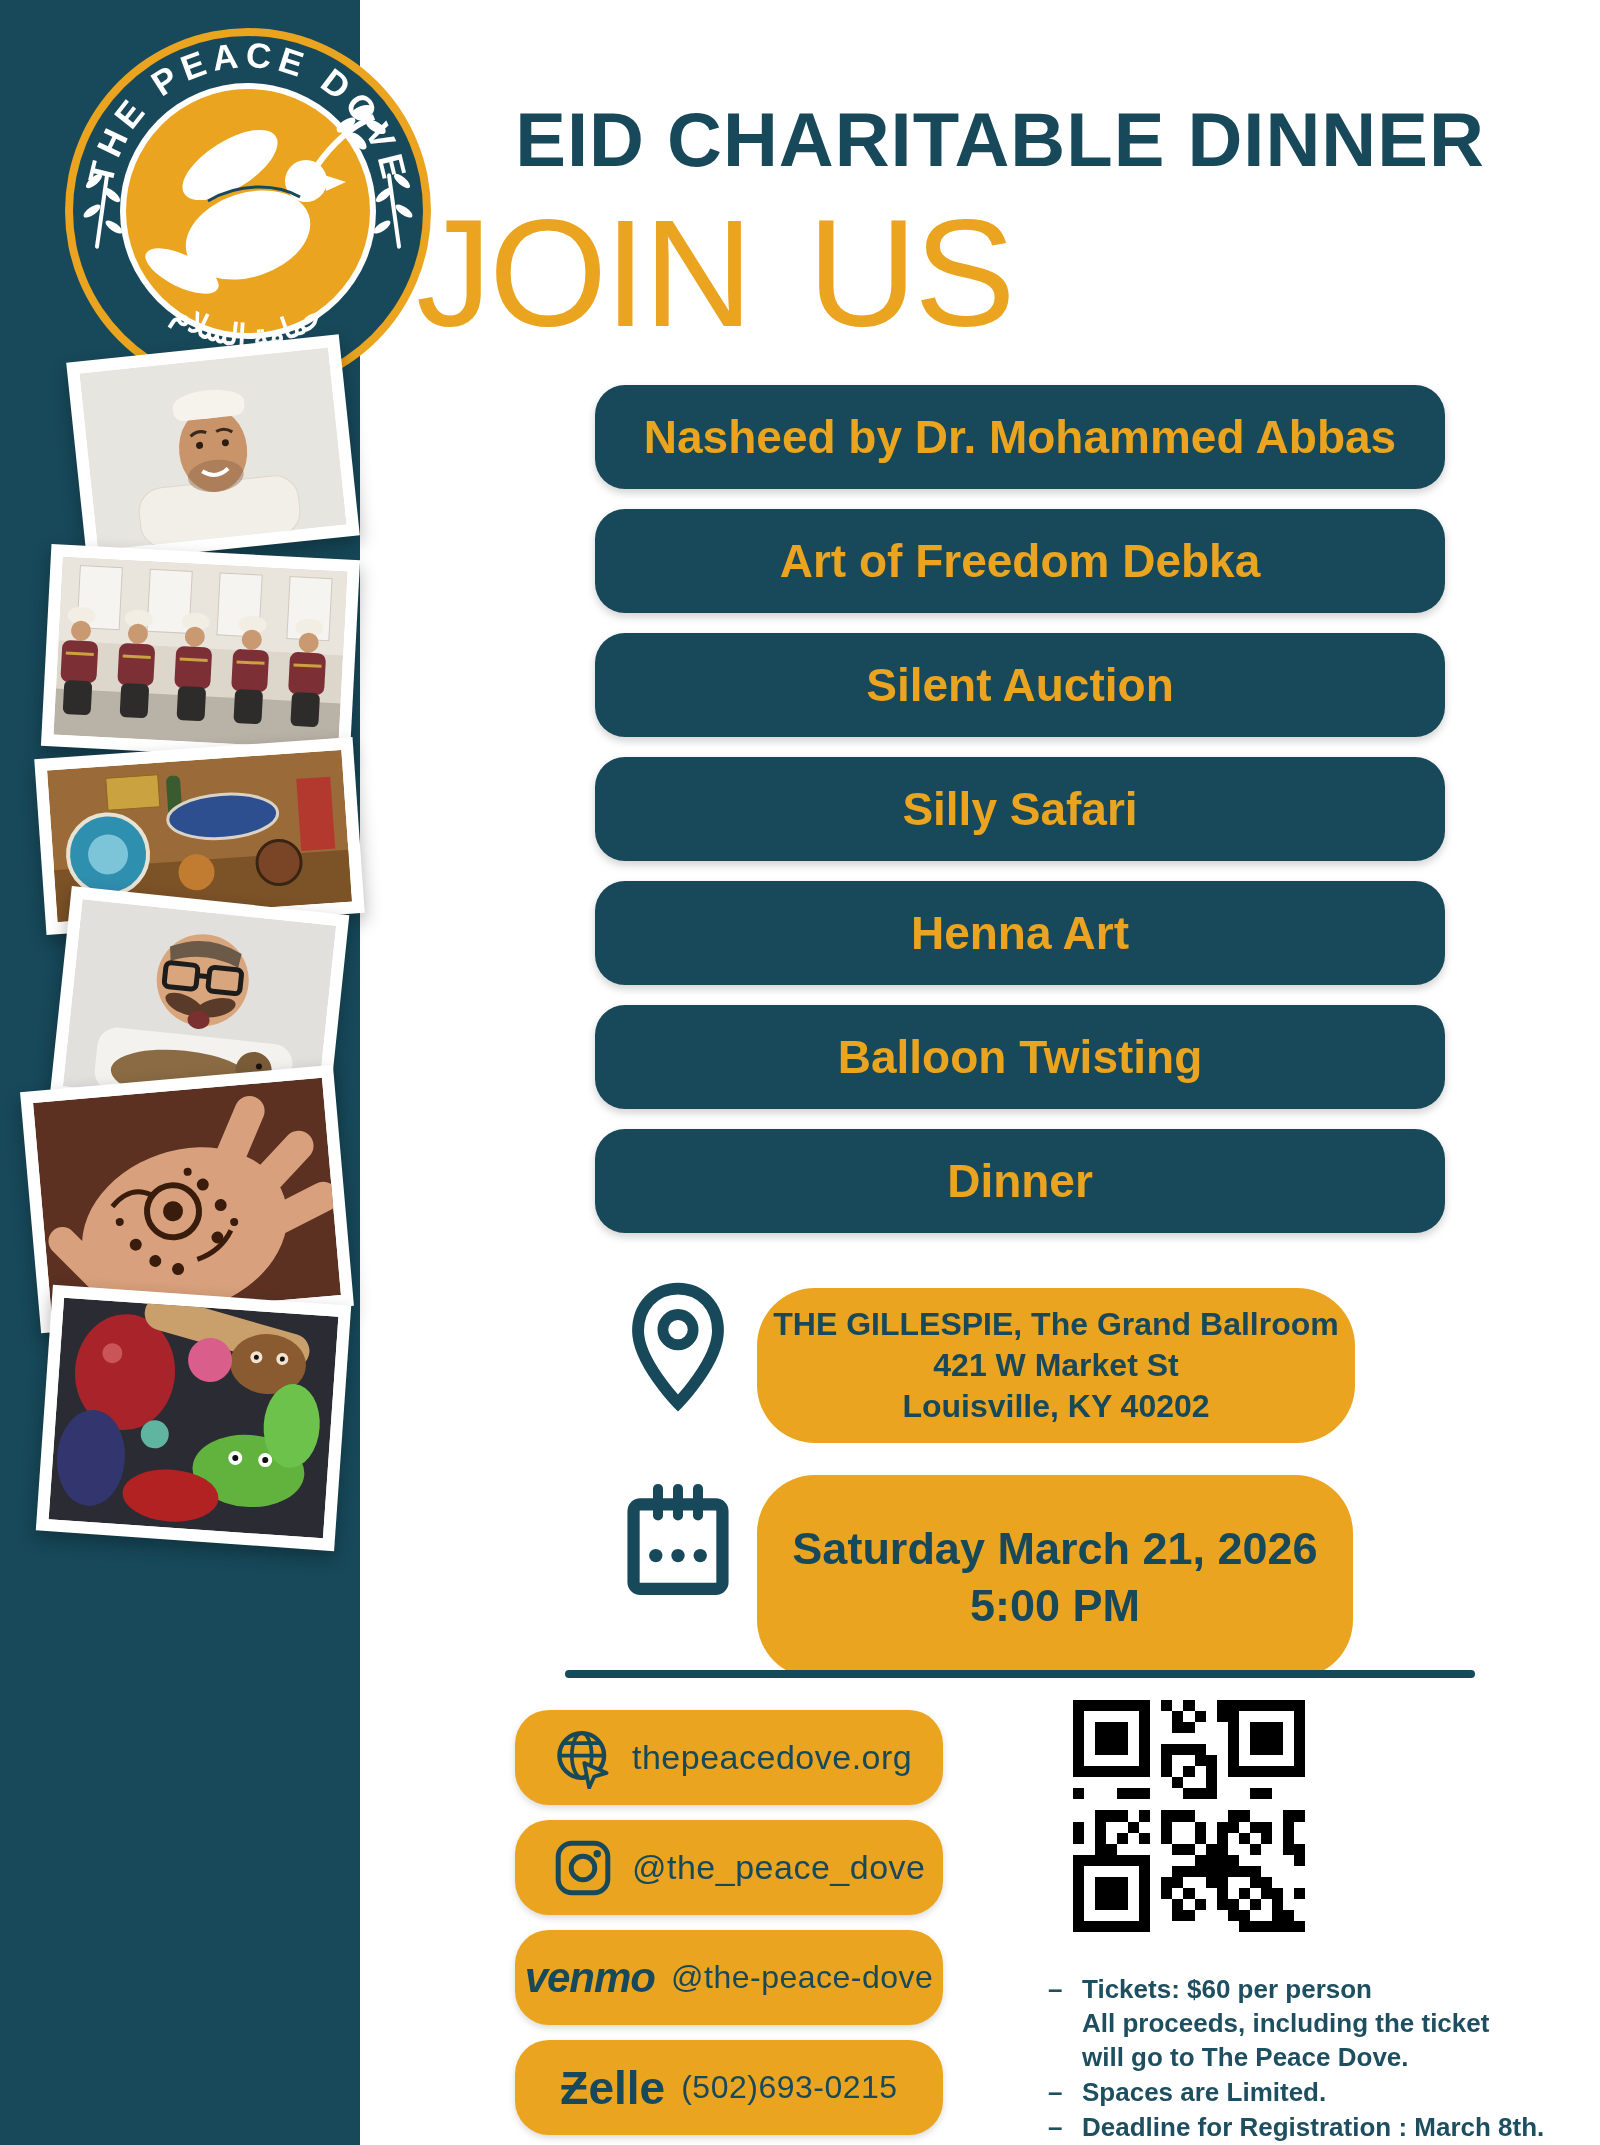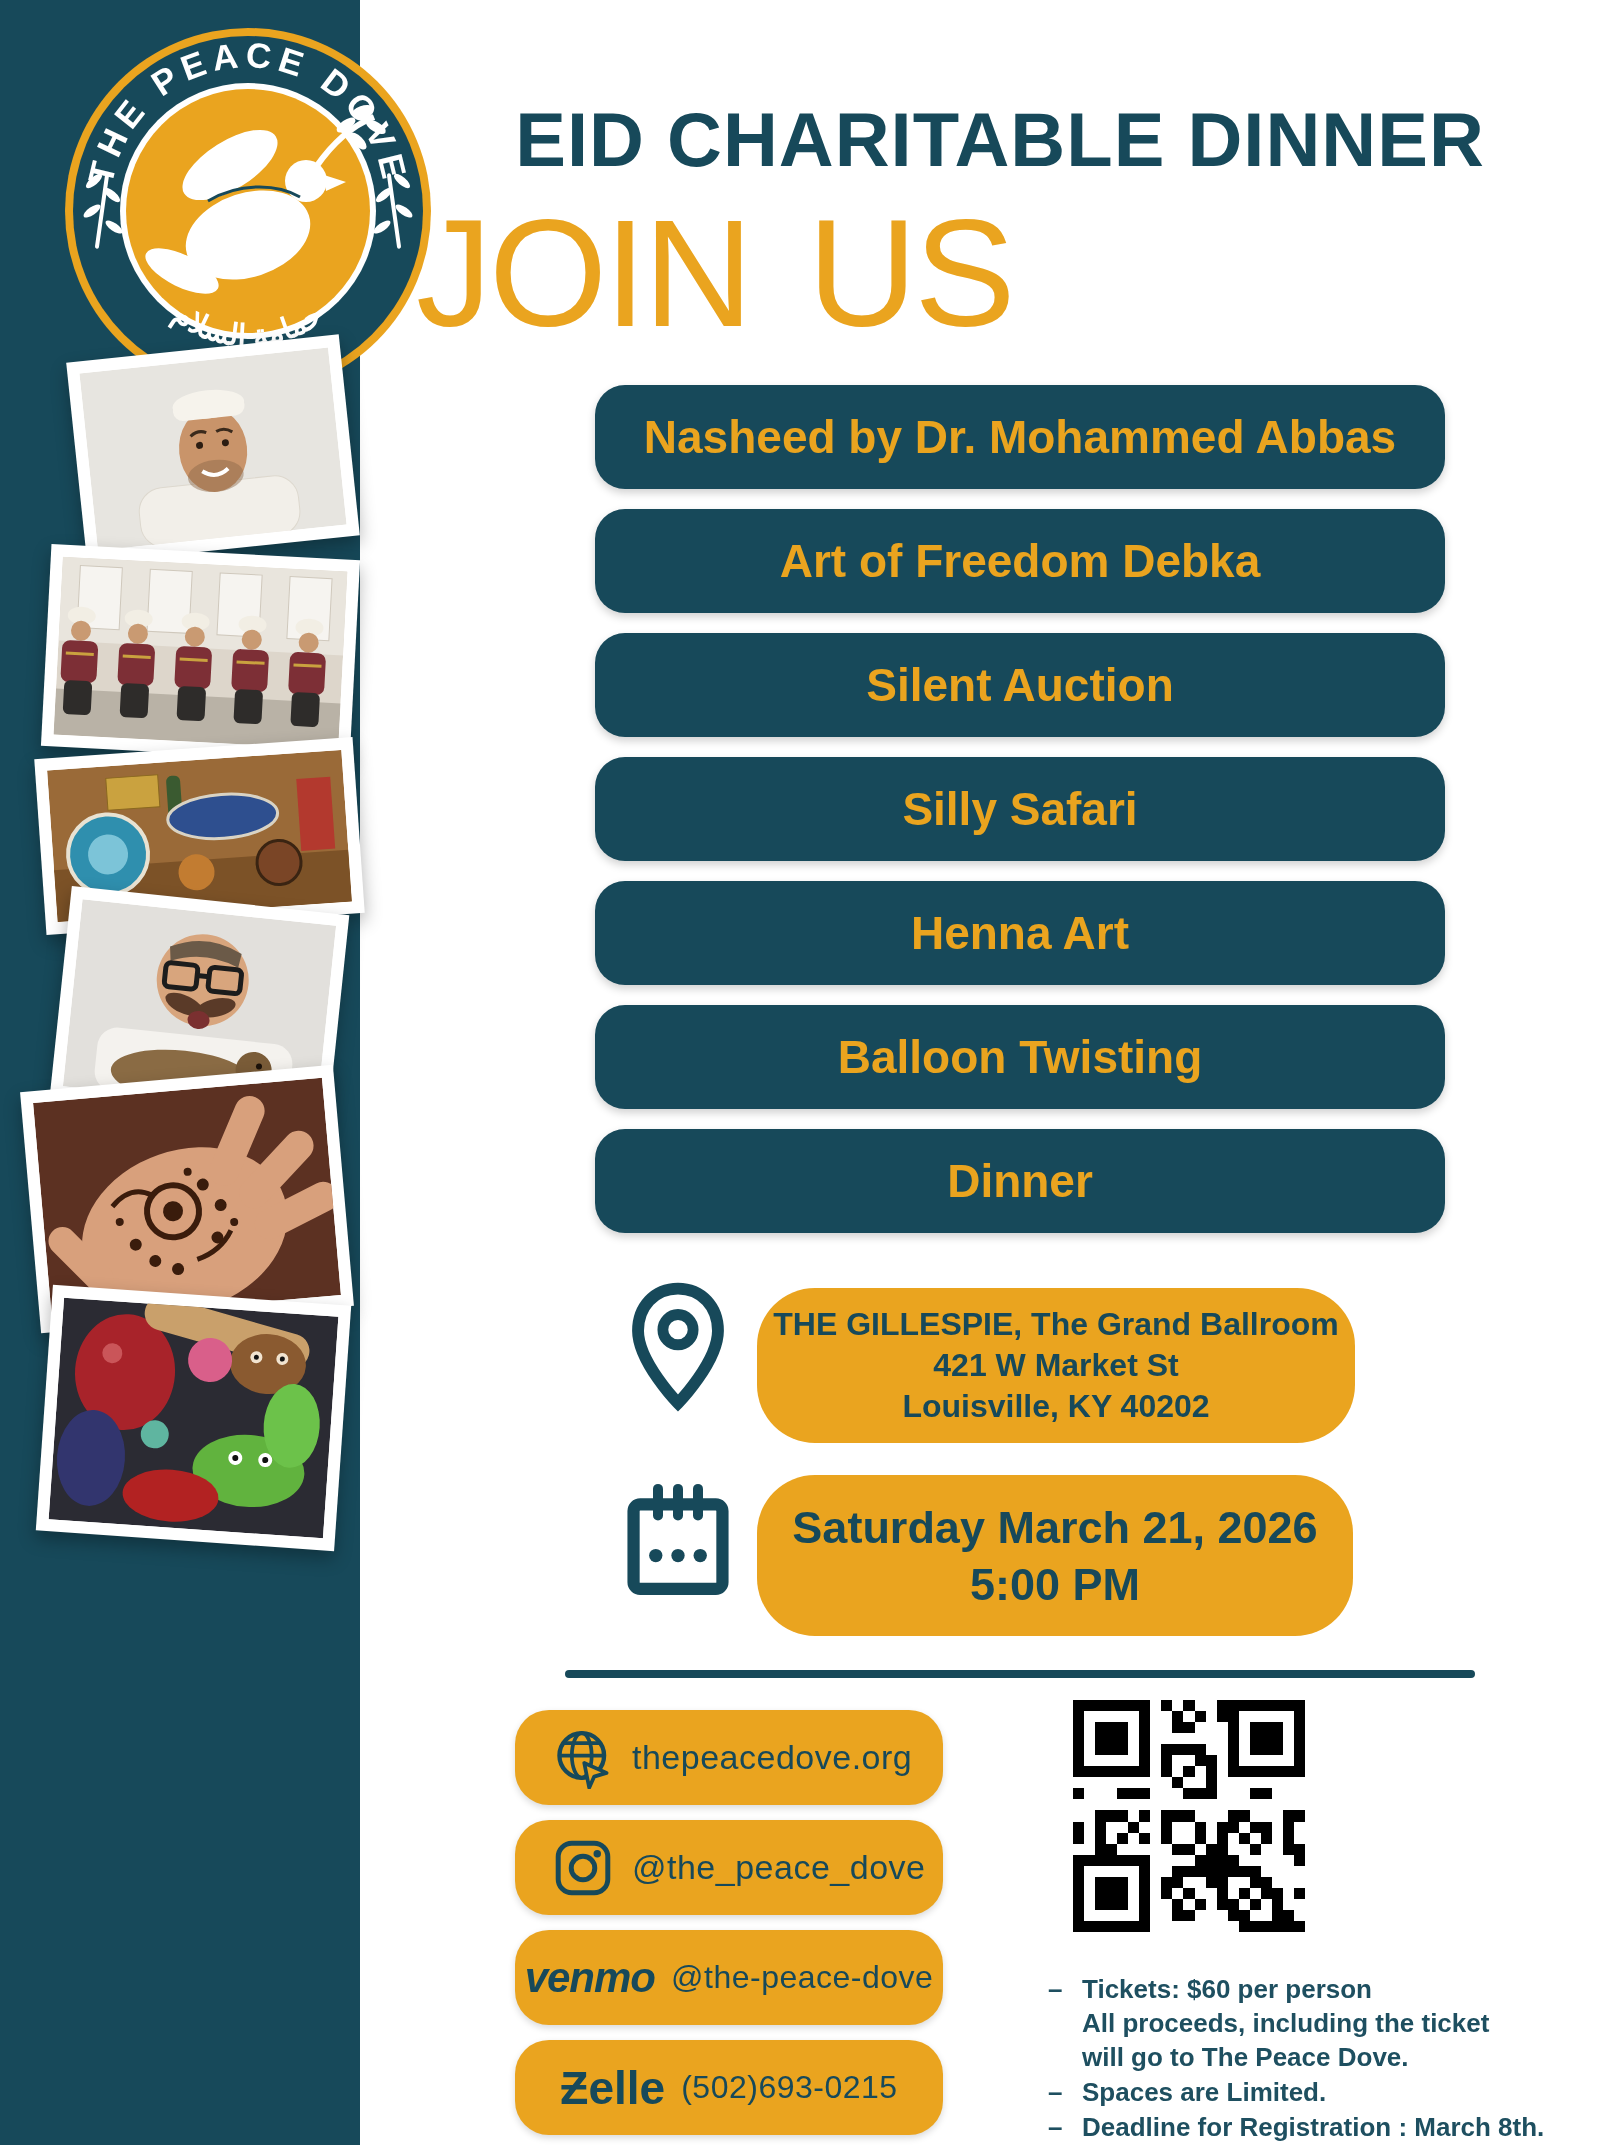--- a/index.html
+++ b/index.html
@@ -28,21 +28,21 @@
 
   .pill{position:absolute;left:595px;width:850px;height:104px;background:var(--teal);
     border-radius:30px;display:flex;align-items:center;justify-content:center;
     color:var(--gold);font-size:46px;font-weight:700;box-shadow:0 4px 8px rgba(0,0,0,.18);}
 
   .icon-box{position:absolute;}
   .info-card{position:absolute;left:757px;background:var(--gold);border-radius:58px;
     color:var(--teal);text-align:center;display:flex;flex-direction:column;justify-content:center;
     font-weight:700;}
   .venue-card{top:1288px;width:598px;height:155px;font-size:32px;line-height:41px;}
-  .date-card{top:1475px;width:596px;height:161px;font-size:45px;line-height:57px;}
+  .date-card{top:1475px;width:596px;height:203px;font-size:45px;line-height:57px;}
 
   .divider{position:absolute;left:565px;top:1670px;width:910px;height:8px;background:var(--teal);border-radius:4px;}
 
   .contact{position:absolute;left:515px;width:428px;height:95px;background:var(--gold);
     border-radius:34px;display:flex;align-items:center;color:var(--teal);
     padding-left:37px;box-shadow:0 3px 7px rgba(0,0,0,.15);}
   .contact .c-icon{width:62px;height:62px;flex:0 0 62px;margin-right:18px;}
   .contact .c-label{font-size:34px;letter-spacing:.5px;white-space:nowrap;}
   .brand-venmo{font-size:42px;font-weight:700;font-style:italic;letter-spacing:-1px;margin-right:16px;}
   .brand-zelle{font-size:46px;font-weight:700;margin-right:16px;}

